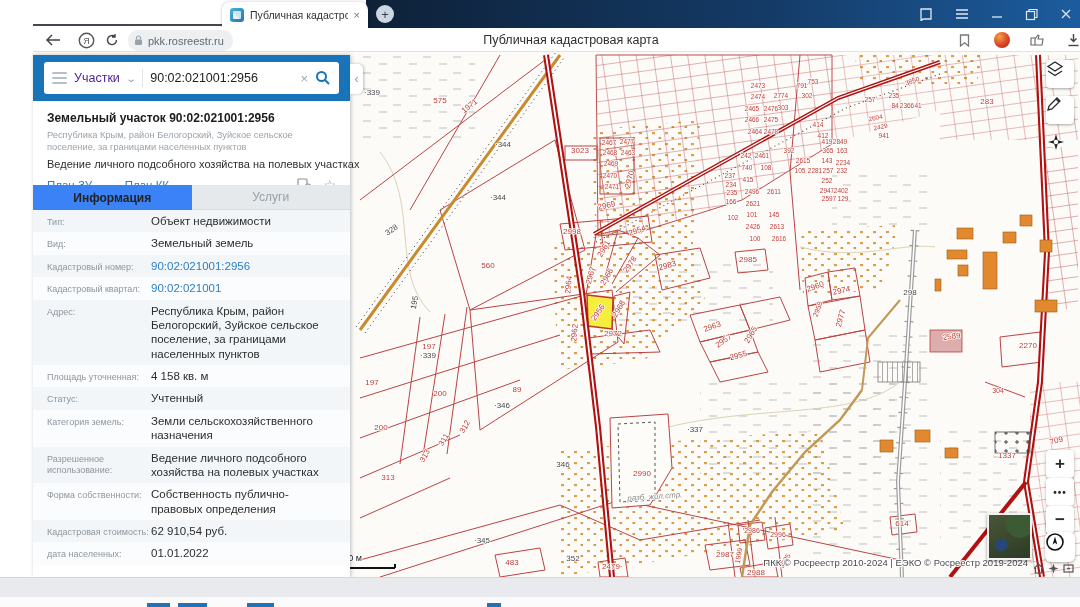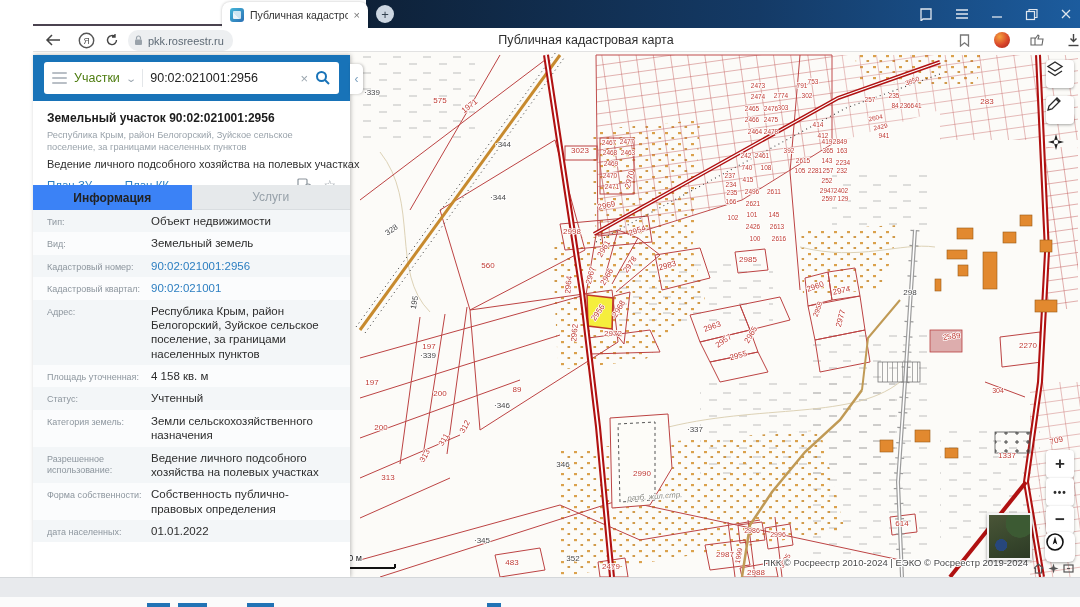--- a/index.html
+++ b/index.html
@@ -26,21 +26,21 @@
   .wctrl{position:absolute;right:8px;top:0;height:28px;display:flex;align-items:center;gap:22px;}
   .wctrl svg{display:block;}
 
   
   .toolbar{position:absolute;left:33px;top:28px;width:1047px;height:24px;background:#ffffff;
            border-bottom:1px solid #e2e2e2;}
   .tool{position:absolute;top:0;height:24px;display:flex;align-items:center;justify-content:center;}
   .urlpill{position:absolute;left:95px;top:2px;height:21px;padding:0 9px 0 6px;border-radius:10px;
            background:#edeff1;display:flex;align-items:center;gap:5px;}
   .urltext{font-size:11px;color:#5e6a75;}
-  .pagetitle{position:absolute;left:303px;width:500px;top:0;height:24px;display:flex;
+  .pagetitle{position:absolute;left:288px;width:500px;top:0;height:24px;display:flex;
              align-items:center;justify-content:center;font-size:12.5px;color:#2e2e2e;}
   .avatar{width:16px;height:16px;border-radius:50%;
           background:radial-gradient(circle at 35% 30%,#f5a13c 0%,#d8452b 55%,#9e2318 100%);}
 
   
   .content{position:absolute;left:0;top:52px;width:1080px;height:525px;background:#ffffff;}
   .map{position:absolute;left:0;top:0;width:1080px;height:525px;}
   .map svg{position:absolute;left:0;top:0;}
 
   .mapbtn{position:absolute;width:28px;height:28px;background:#ffffff;border-radius:4px;
@@ -57,21 +57,21 @@
                     linear-gradient(160deg,#4a5537 0%,#37462c 60%,#2d3a25 100%);}
 
   
   .panel{position:absolute;left:33px;top:3px;width:317px;height:522px;background:#ffffff;
          box-shadow:1px 0 4px rgba(0,0,0,.25);}
   .searchband{position:absolute;left:0;top:0;width:317px;height:46px;background:#1873b8;}
   .searchbox{position:absolute;left:11px;top:7px;width:295px;height:32px;background:#ffffff;
              border-radius:3px;display:flex;align-items:center;padding:0 8px;gap:7px;}
   .ham{width:15px;display:flex;flex-direction:column;gap:3px;}
   .ham i{height:2px;background:#b9bfc6;border-radius:1px;}
-  .cat{font-size:12.5px;color:#4d7c0f;}
+  .cat{font-size:12.5px;color:#4c1d95;}
   .chev{font-size:10px;color:#9aa5ae;transform:scaleX(1.4);}
   .divline{width:1px;height:18px;background:#e3e6e9;}
   .query{font-size:12.5px;color:#222;flex:1;}
   .clear{font-size:13px;color:#9aa5ae;}
   .p-head{position:absolute;left:0;top:46px;width:317px;height:84px;background:#ffffff;padding:10px 14px 0 14px;}
   .p-title{font-size:12px;font-weight:bold;color:#1c1c1c;}
   .p-sub{font-size:9.3px;color:#9aa3ab;line-height:1.3;margin-top:4px;}
   .p-usage{font-size:11px;color:#2f2f2f;margin-top:5px;white-space:nowrap;}
   .p-links{display:flex;align-items:center;margin-top:7px;gap:18px;}
   .plink{font-size:11.5px;color:#2d7fc1;}
@@ -627,20 +627,24 @@
           </div>
           <div class="row">
             <div class="rlabel">Разрешенное использование:</div>
             <div class="rvalue">Ведение личного подсобного хозяйства на полевых участках</div>
           </div>
           <div class="row">
             <div class="rlabel">Форма собственности:</div>
             <div class="rvalue">Собственность публично-правовых определения</div>
           </div>
           <div class="row">
+            <div class="rlabel">Кадастровая стоимость:</div>
+            <div class="rvalue">62 910,54 руб.</div>
+          </div>
+          <div class="row">
             <div class="rlabel">дата населенных:</div>
             <div class="rvalue">01.01.2022</div>
           </div>
         </div>
     </div>
 
     <div class="collapse">‹</div>
   </div>
 
   <div class="bottomgray"></div>

